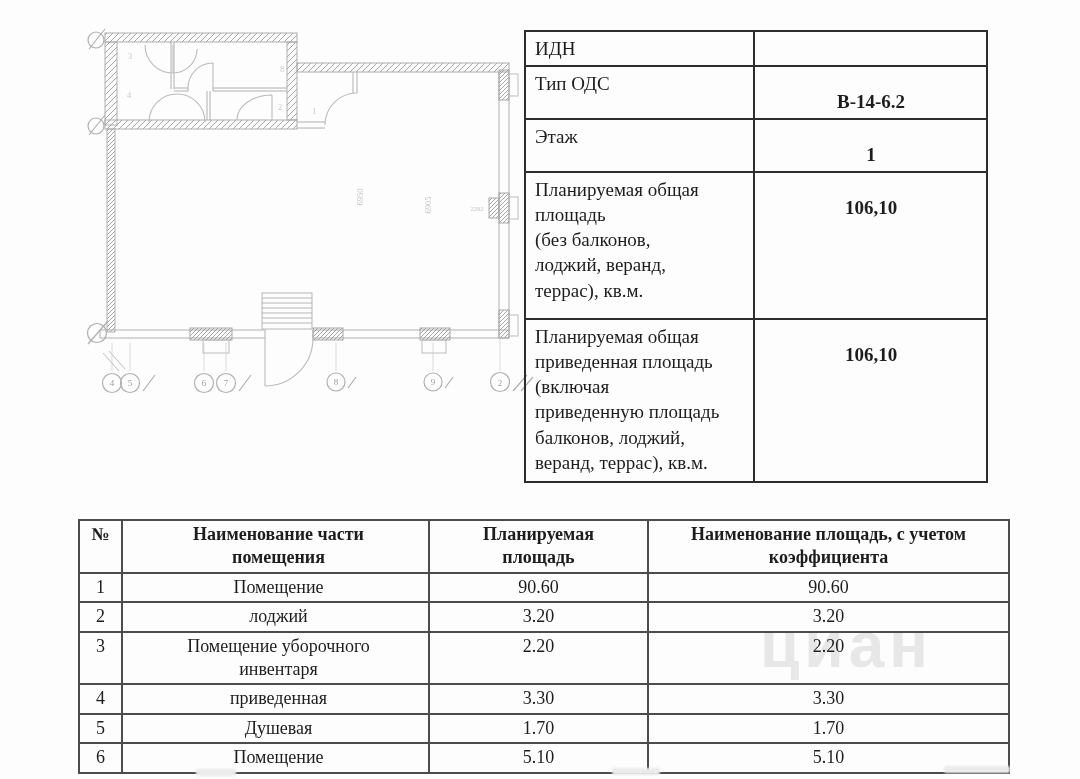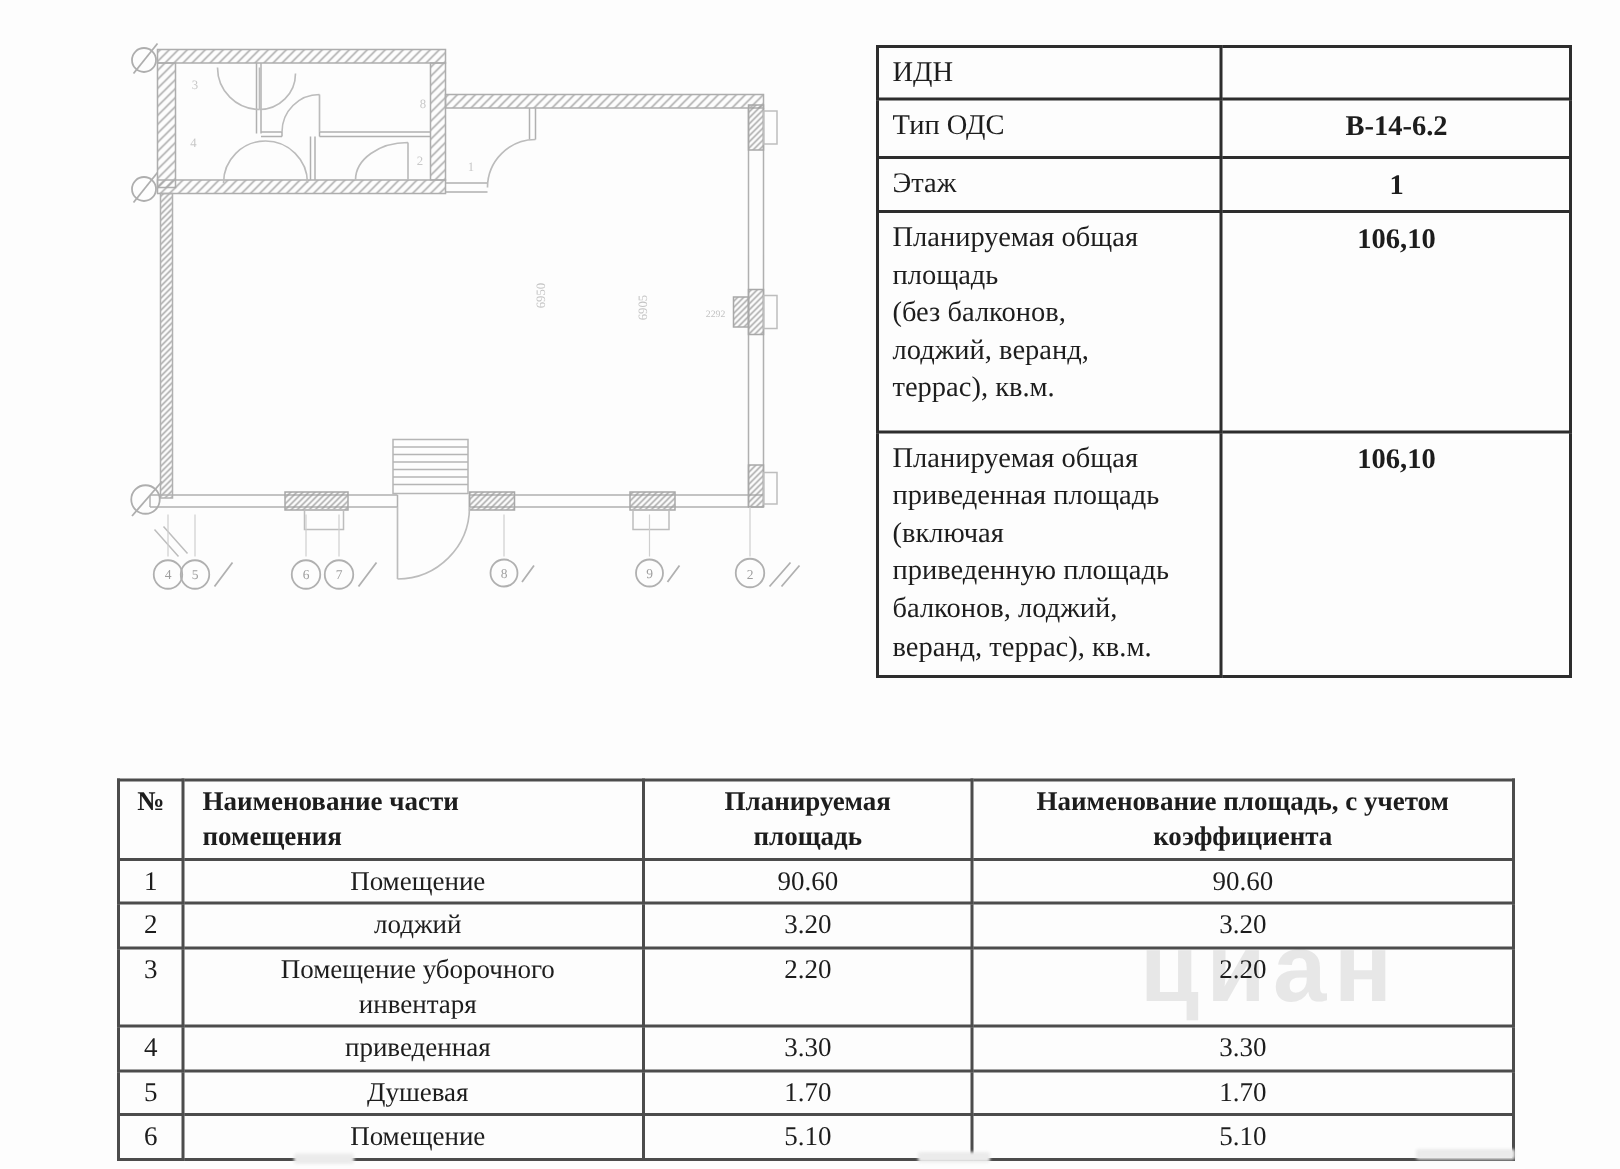--- a/index.html
+++ b/index.html
@@ -6,30 +6,30 @@
   .page{
     position:relative; width:1080px; height:779px;
     background:#fdfdfd; overflow:hidden;
     font-family:"Liberation Serif", serif; color:#1d1d1d;
   }
   
   .floorplan{ position:absolute; left:85px; top:25px; }
   .plan-digit{ font-family:"Liberation Serif", serif; }
   
   .info-table{
-    position:absolute; left:584px; top:30px; width:462px;
+    position:absolute; left:524px; top:30px; width:462px;
     border-collapse:collapse; table-layout:fixed;
     font-size:19px; line-height:1.32;
   }
   .info-table td{
     border:2px solid #2d2d2d; box-sizing:border-box;
     vertical-align:top; padding:4px 8px 4px 9px;
     white-space:pre-line;
   }
-  .info-table td.val{ text-align:center; font-weight:bold; padding-top:5px; }
+  .info-table td.val{ text-align:center; font-weight:bold; padding-top:22px; }
   .info-table tr.r1 td{ height:35px; }
   .info-table tr.r2 td{ height:39px; }
   .info-table tr.r3 td{ height:34px; }
   .info-table tr.r4 td{ height:147px; }
   .info-table tr.r5 td{ height:163px; }
   
   .watermark{
     position:absolute; left:760px; top:608px;
     font-family:"Liberation Sans", sans-serif;
     font-weight:bold; font-size:64px; letter-spacing:5px;
@@ -39,21 +39,21 @@
   .rooms-table{
     position:absolute; left:78px; top:519px; width:930px;
     border-collapse:collapse; table-layout:fixed;
     font-size:18px; line-height:1.3;
   }
   .rooms-table th, .rooms-table td{
     border:2px solid #4c4c4c; box-sizing:border-box;
     vertical-align:top; padding:2px 6px; white-space:pre-line;
   }
   .rooms-table th{ font-weight:bold; height:50px; }
-  .rooms-table th.c-name{ text-align:left; padding-left:12px; }
+  .rooms-table th.c-name{ text-align:center; padding-left:12px; }
   .rooms-table td.c-num{ text-align:center; }
   .rooms-table td.c-name{ text-align:center; padding-left:12px; }
   .rooms-table td.c-planned, .rooms-table td.c-reduced,
   .rooms-table th.c-planned, .rooms-table th.c-reduced{ text-align:center; }
   .rooms-table tr.dr td{ height:26px; }
   .rooms-table tr.dr2 td{ height:52px; }
   
   .fragment{
     position:absolute; height:7px; background:#ebebeb;
     border-radius:2px; filter:blur(1px);

